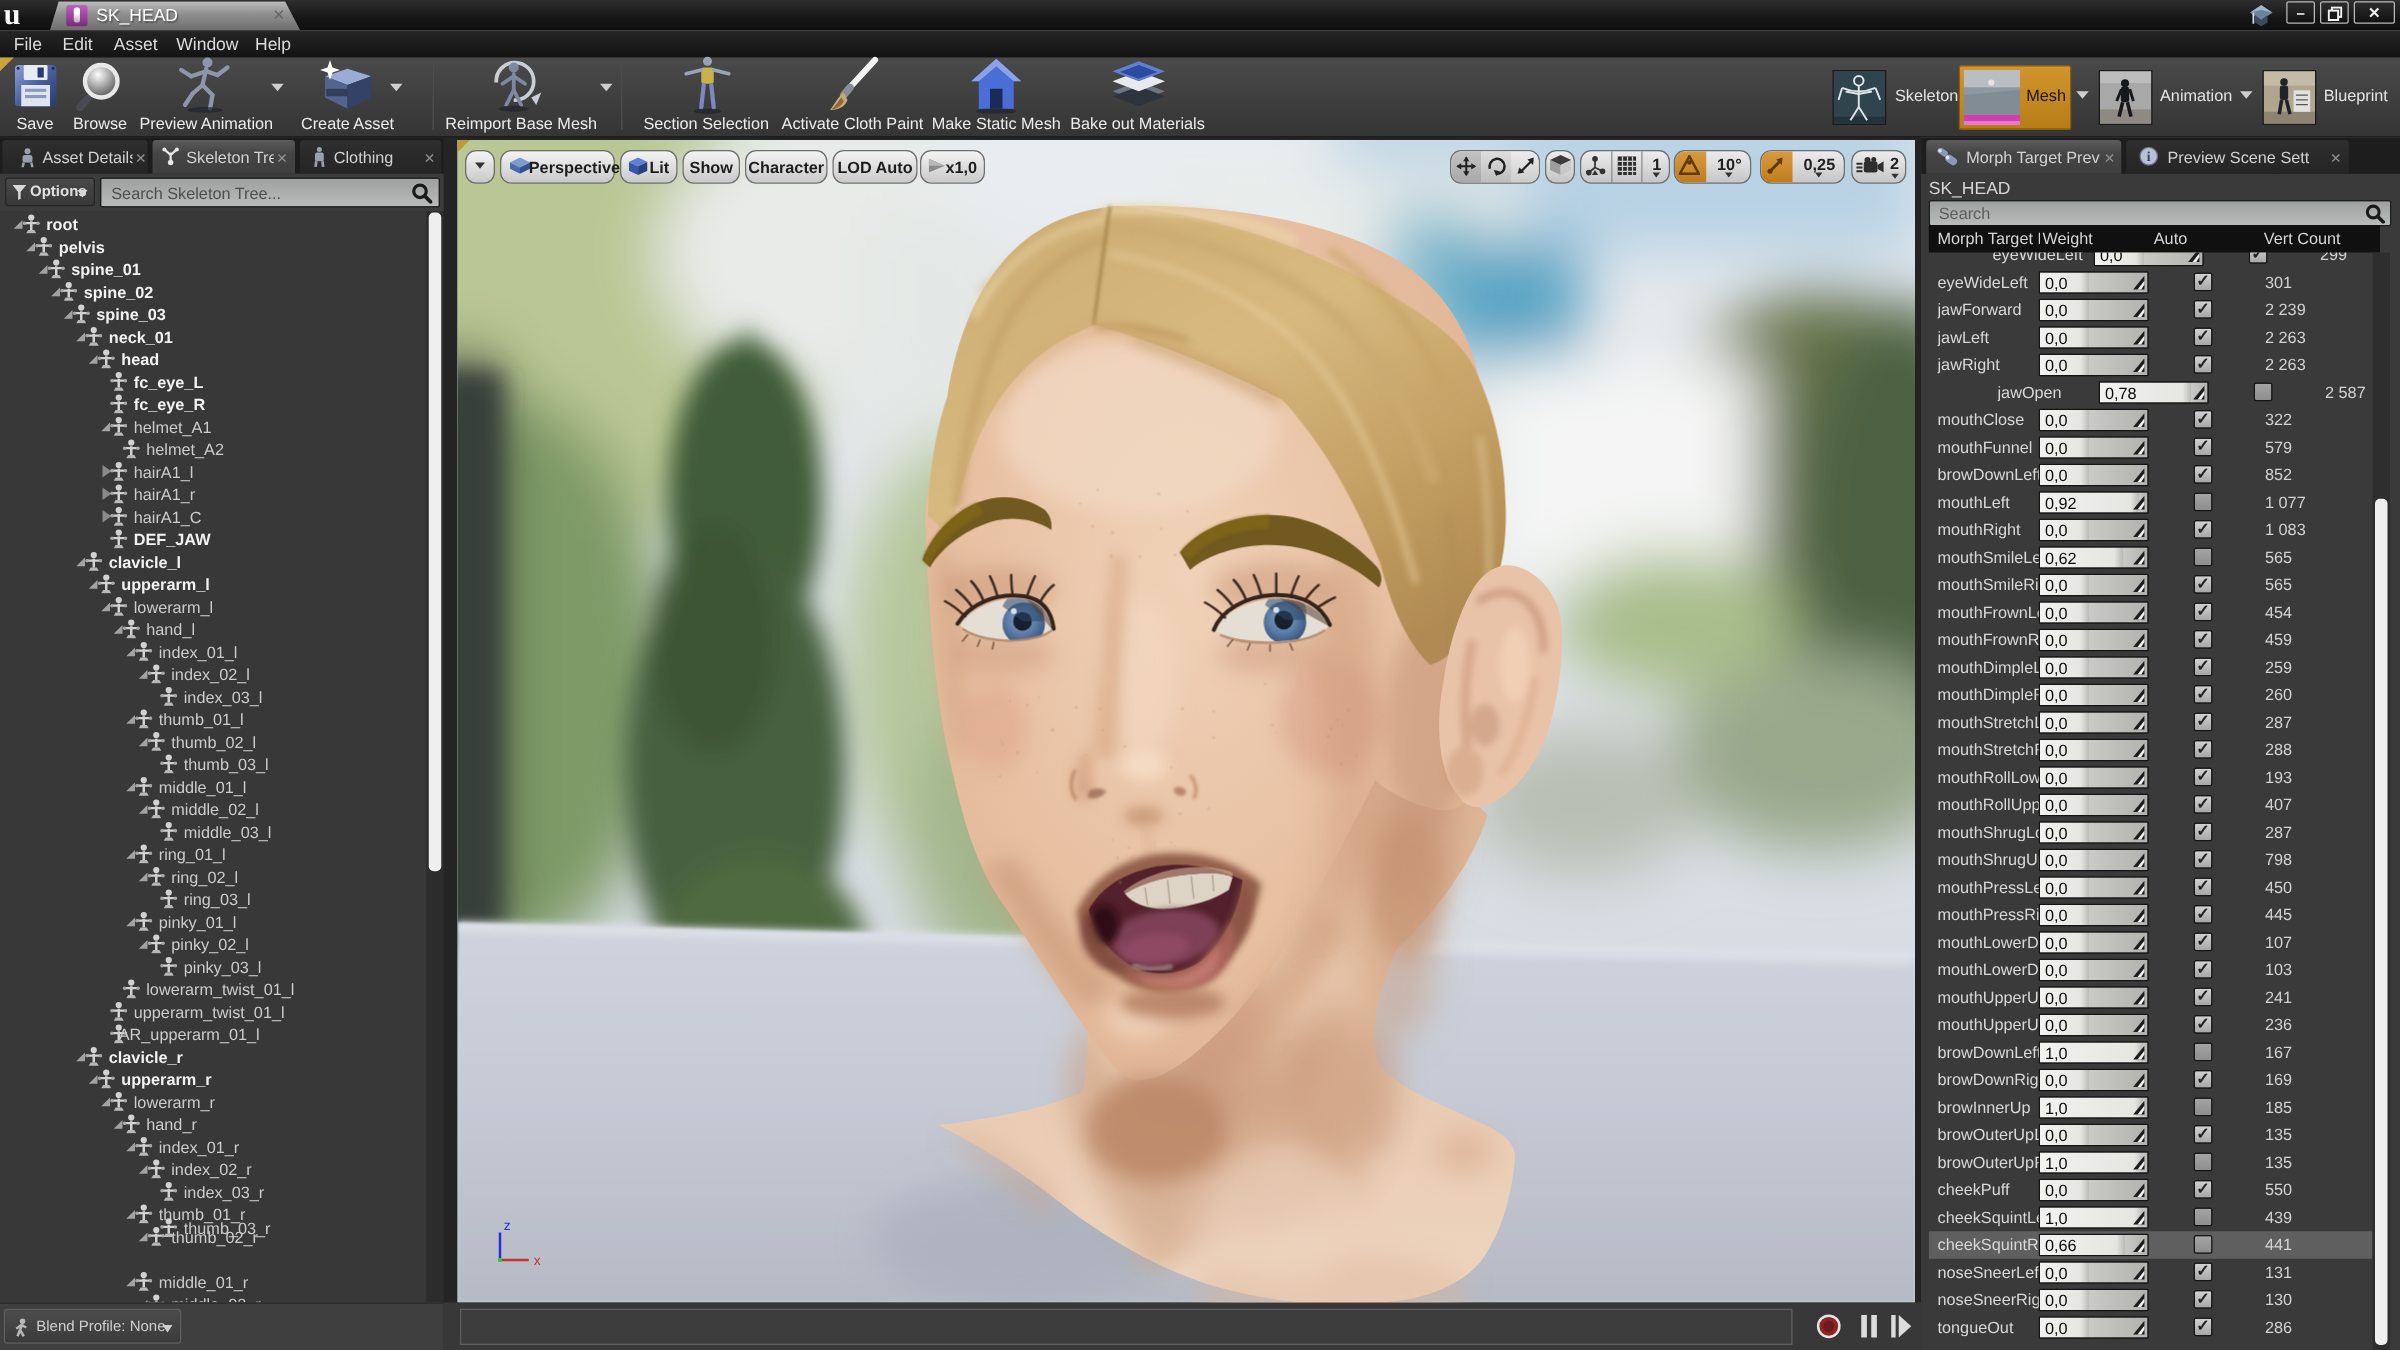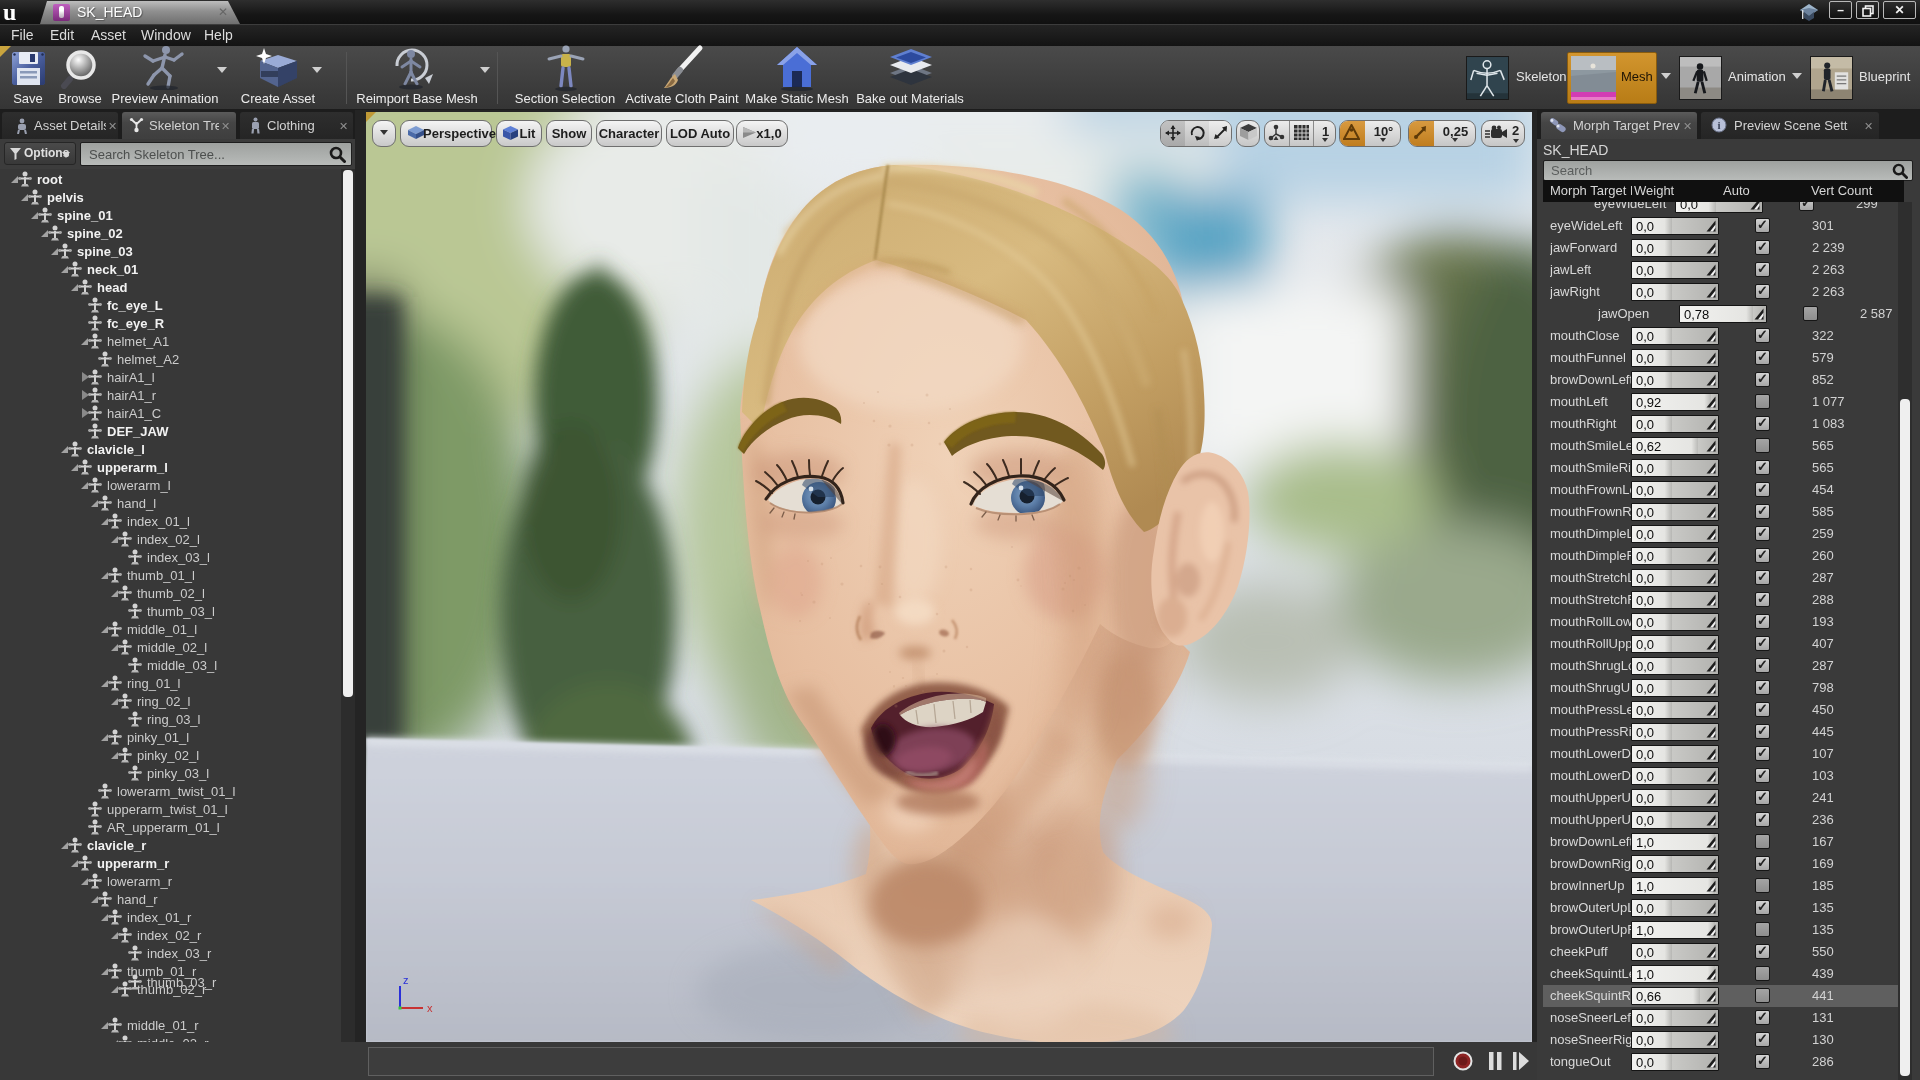--- a/index.html
+++ b/index.html
@@ -834,21 +834,21 @@
           <svg style="position:absolute;left:88px;top:1px" width="14" height="16" viewBox="0 0 14 16">
             <g fill="#d2d2d2">
               <circle cx="7" cy="3" r="2.5"></circle>
               <rect x="6" y="6" width="2" height="7"></rect>
               <rect x="0.5" y="6.6" width="13" height="1.8" rx="0.9"></rect>
               <circle cx="1.6" cy="7.5" r="1.4" fill="#a8a8a8"></circle>
               <circle cx="12.4" cy="7.5" r="1.4" fill="#a8a8a8"></circle>
               <path d="M 4.5 13 L 9.5 13 L 11 15.5 L 3 15.5 Z" fill="#b8b8b8"></path>
             </g>
           </svg>
-          <div class="tname" style="left:107px;">AR_upperarm_01_l</div>
+          <div class="tname" style="left:95px;">AR_upperarm_01_l</div>
         </div>
 <div class="trow" style="top:667px;">
           <div class="exp" style="left:61px;"></div>
           <svg style="position:absolute;left:68px;top:1px" width="14" height="16" viewBox="0 0 14 16">
             <g fill="#d2d2d2">
               <circle cx="7" cy="3" r="2.5"></circle>
               <rect x="6" y="6" width="2" height="7"></rect>
               <rect x="0.5" y="6.6" width="13" height="1.8" rx="0.9"></rect>
               <circle cx="1.6" cy="7.5" r="1.4" fill="#a8a8a8"></circle>
               <circle cx="12.4" cy="7.5" r="1.4" fill="#a8a8a8"></circle>
@@ -1005,20 +1005,36 @@
               <circle cx="1.6" cy="7.5" r="1.4" fill="#a8a8a8"></circle>
               <circle cx="12.4" cy="7.5" r="1.4" fill="#a8a8a8"></circle>
               <path d="M 4.5 13 L 9.5 13 L 11 15.5 L 3 15.5 Z" fill="#b8b8b8"></path>
             </g>
           </svg>
           <div class="tname" style="left:137px;">middle_02_r</div>
         </div>
 </div>
 <div class="abs" id="treescroll">
         <div class="abs" id="treethumb"></div>
+      </div>
+<div class="abs" id="blendbar">
+        <div class="abs" id="blendbtn">
+          <svg style="position:absolute;left:6px;top:6px" width="15" height="16" viewBox="0 0 15 16">
+            <g fill="#b8b8b8">
+              <circle cx="8" cy="3" r="2.2"></circle>
+              <line x1="8" y1="5" x2="6" y2="10" stroke="#b8b8b8" stroke-width="2"></line>
+              <line x1="7" y1="6" x2="3" y2="9" stroke="#b8b8b8" stroke-width="1.8"></line>
+              <line x1="7" y1="6" x2="11" y2="8" stroke="#b8b8b8" stroke-width="1.8"></line>
+              <line x1="6" y1="10" x2="4" y2="15" stroke="#b8b8b8" stroke-width="2"></line>
+              <line x1="6" y1="10" x2="9" y2="15" stroke="#b8b8b8" stroke-width="2"></line>
+            </g>
+          </svg>
+          <span style="position:absolute;left:25px;">Blend Profile: None</span>
+          <div class="dd" style="position:absolute;right:6px;top:12px;border-top-color:#cfcfcf;border-left-width:4px;border-right-width:4px;"></div>
+        </div>
       </div>
 </div>
 <div class="abs" id="vppanel">
 <div class="abs" id="vp">
 <svg width="1166" height="930" viewBox="0 0 1166 930" style="position:absolute;left:0;top:0;">
 <defs>
 <filter id="b24" x="-40%" y="-40%" width="180%" height="180%">
               <feGaussianBlur stdDeviation="24"></feGaussianBlur>
             </filter>
 <filter id="b14" x="-40%" y="-40%" width="180%" height="180%">
@@ -1764,21 +1780,21 @@
               <span class="val">0,0</span>
               <svg class="grip" width="10" height="12" viewBox="0 0 10 12">
                 <polygon points="9.5,0.5 9.5,11.5 0.5,11.5" fill="#1d1d1d"></polygon>
                 <polygon points="9.5,4.5 9.5,11.5 4,11.5" fill="#f2f2f2"></polygon>
                 <polygon points="9.5,7.5 9.5,11.5 7,11.5" fill="#1d1d1d"></polygon>
               </svg>
             </div>
             <div class="chk">
               <span>✓</span>
             </div>
-            <div class="mvert">585</div>
+            <div class="mvert">459</div>
           </div>
 <div class="mrow" style="top:321px;">
             <div class="mname">mouthDimpleLeft</div>
             <div class="spin" style="background:linear-gradient(90deg,#f2f2f0 0%,#e5e5e2 38.0%,#b9b9b6 46.0%,#c9c9c6 46.0%,#b2b2af 100%);">
               <span class="val">0,0</span>
               <svg class="grip" width="10" height="12" viewBox="0 0 10 12">
                 <polygon points="9.5,0.5 9.5,11.5 0.5,11.5" fill="#1d1d1d"></polygon>
                 <polygon points="9.5,4.5 9.5,11.5 4,11.5" fill="#f2f2f2"></polygon>
                 <polygon points="9.5,7.5 9.5,11.5 7,11.5" fill="#1d1d1d"></polygon>
               </svg>

